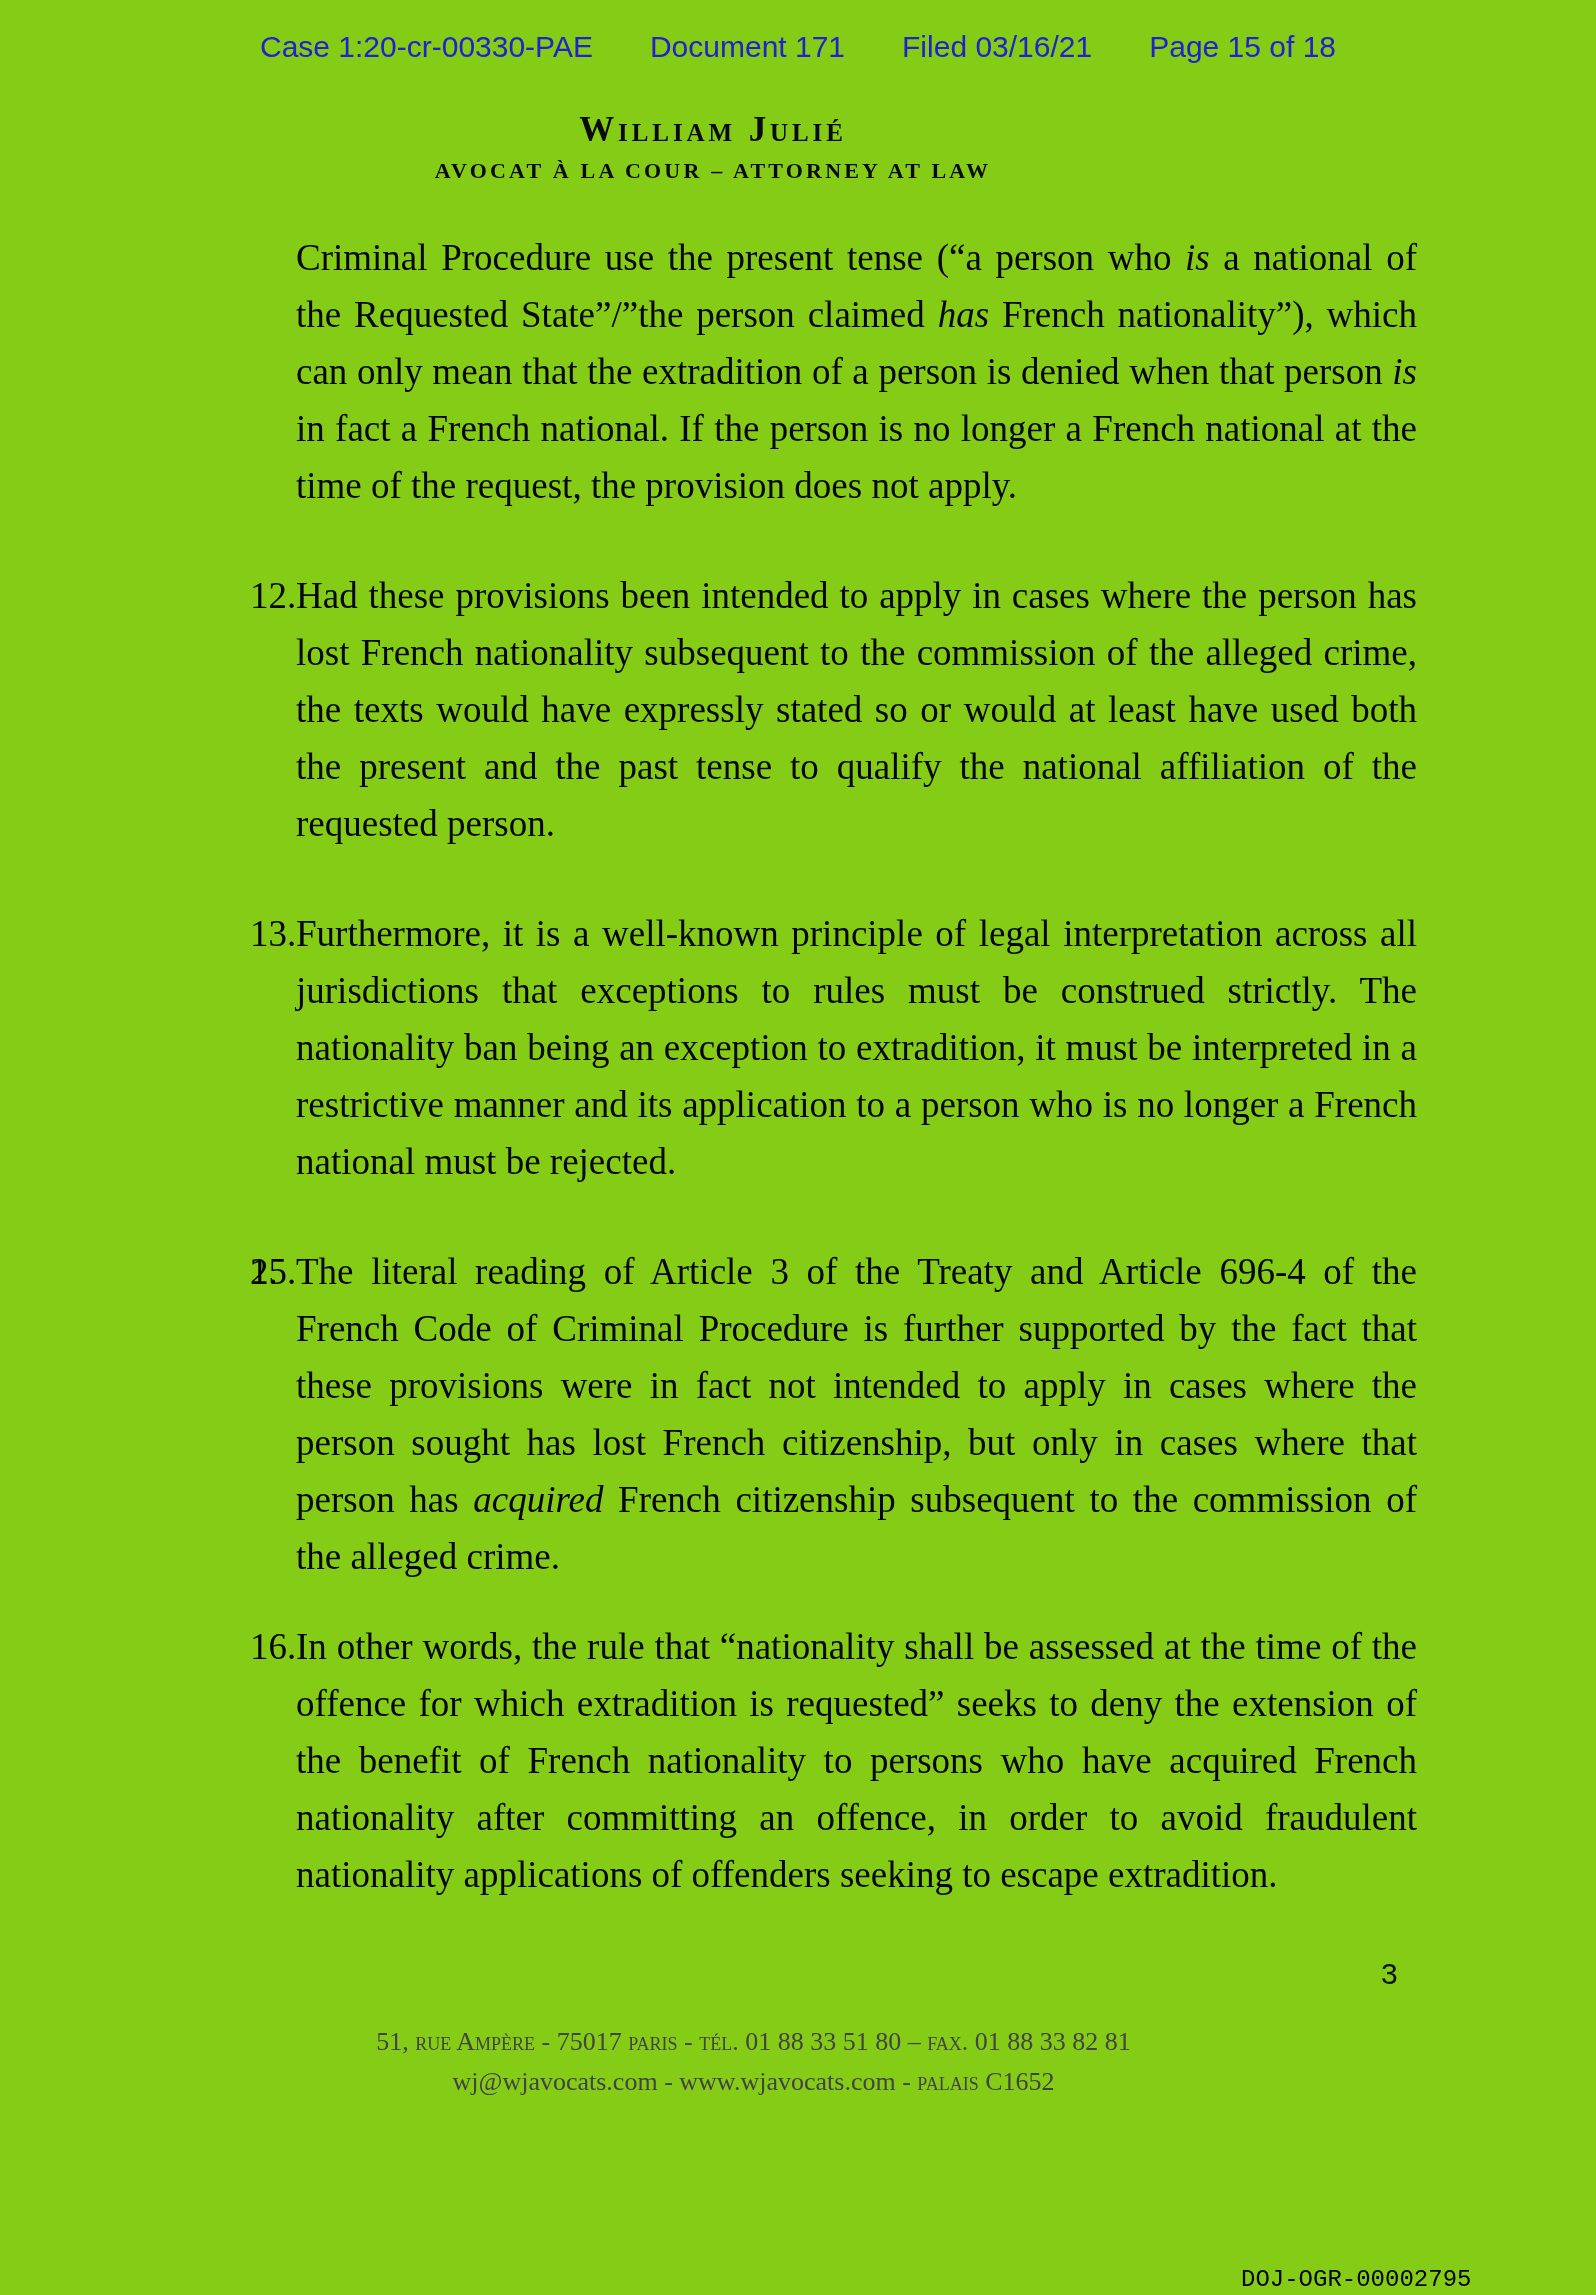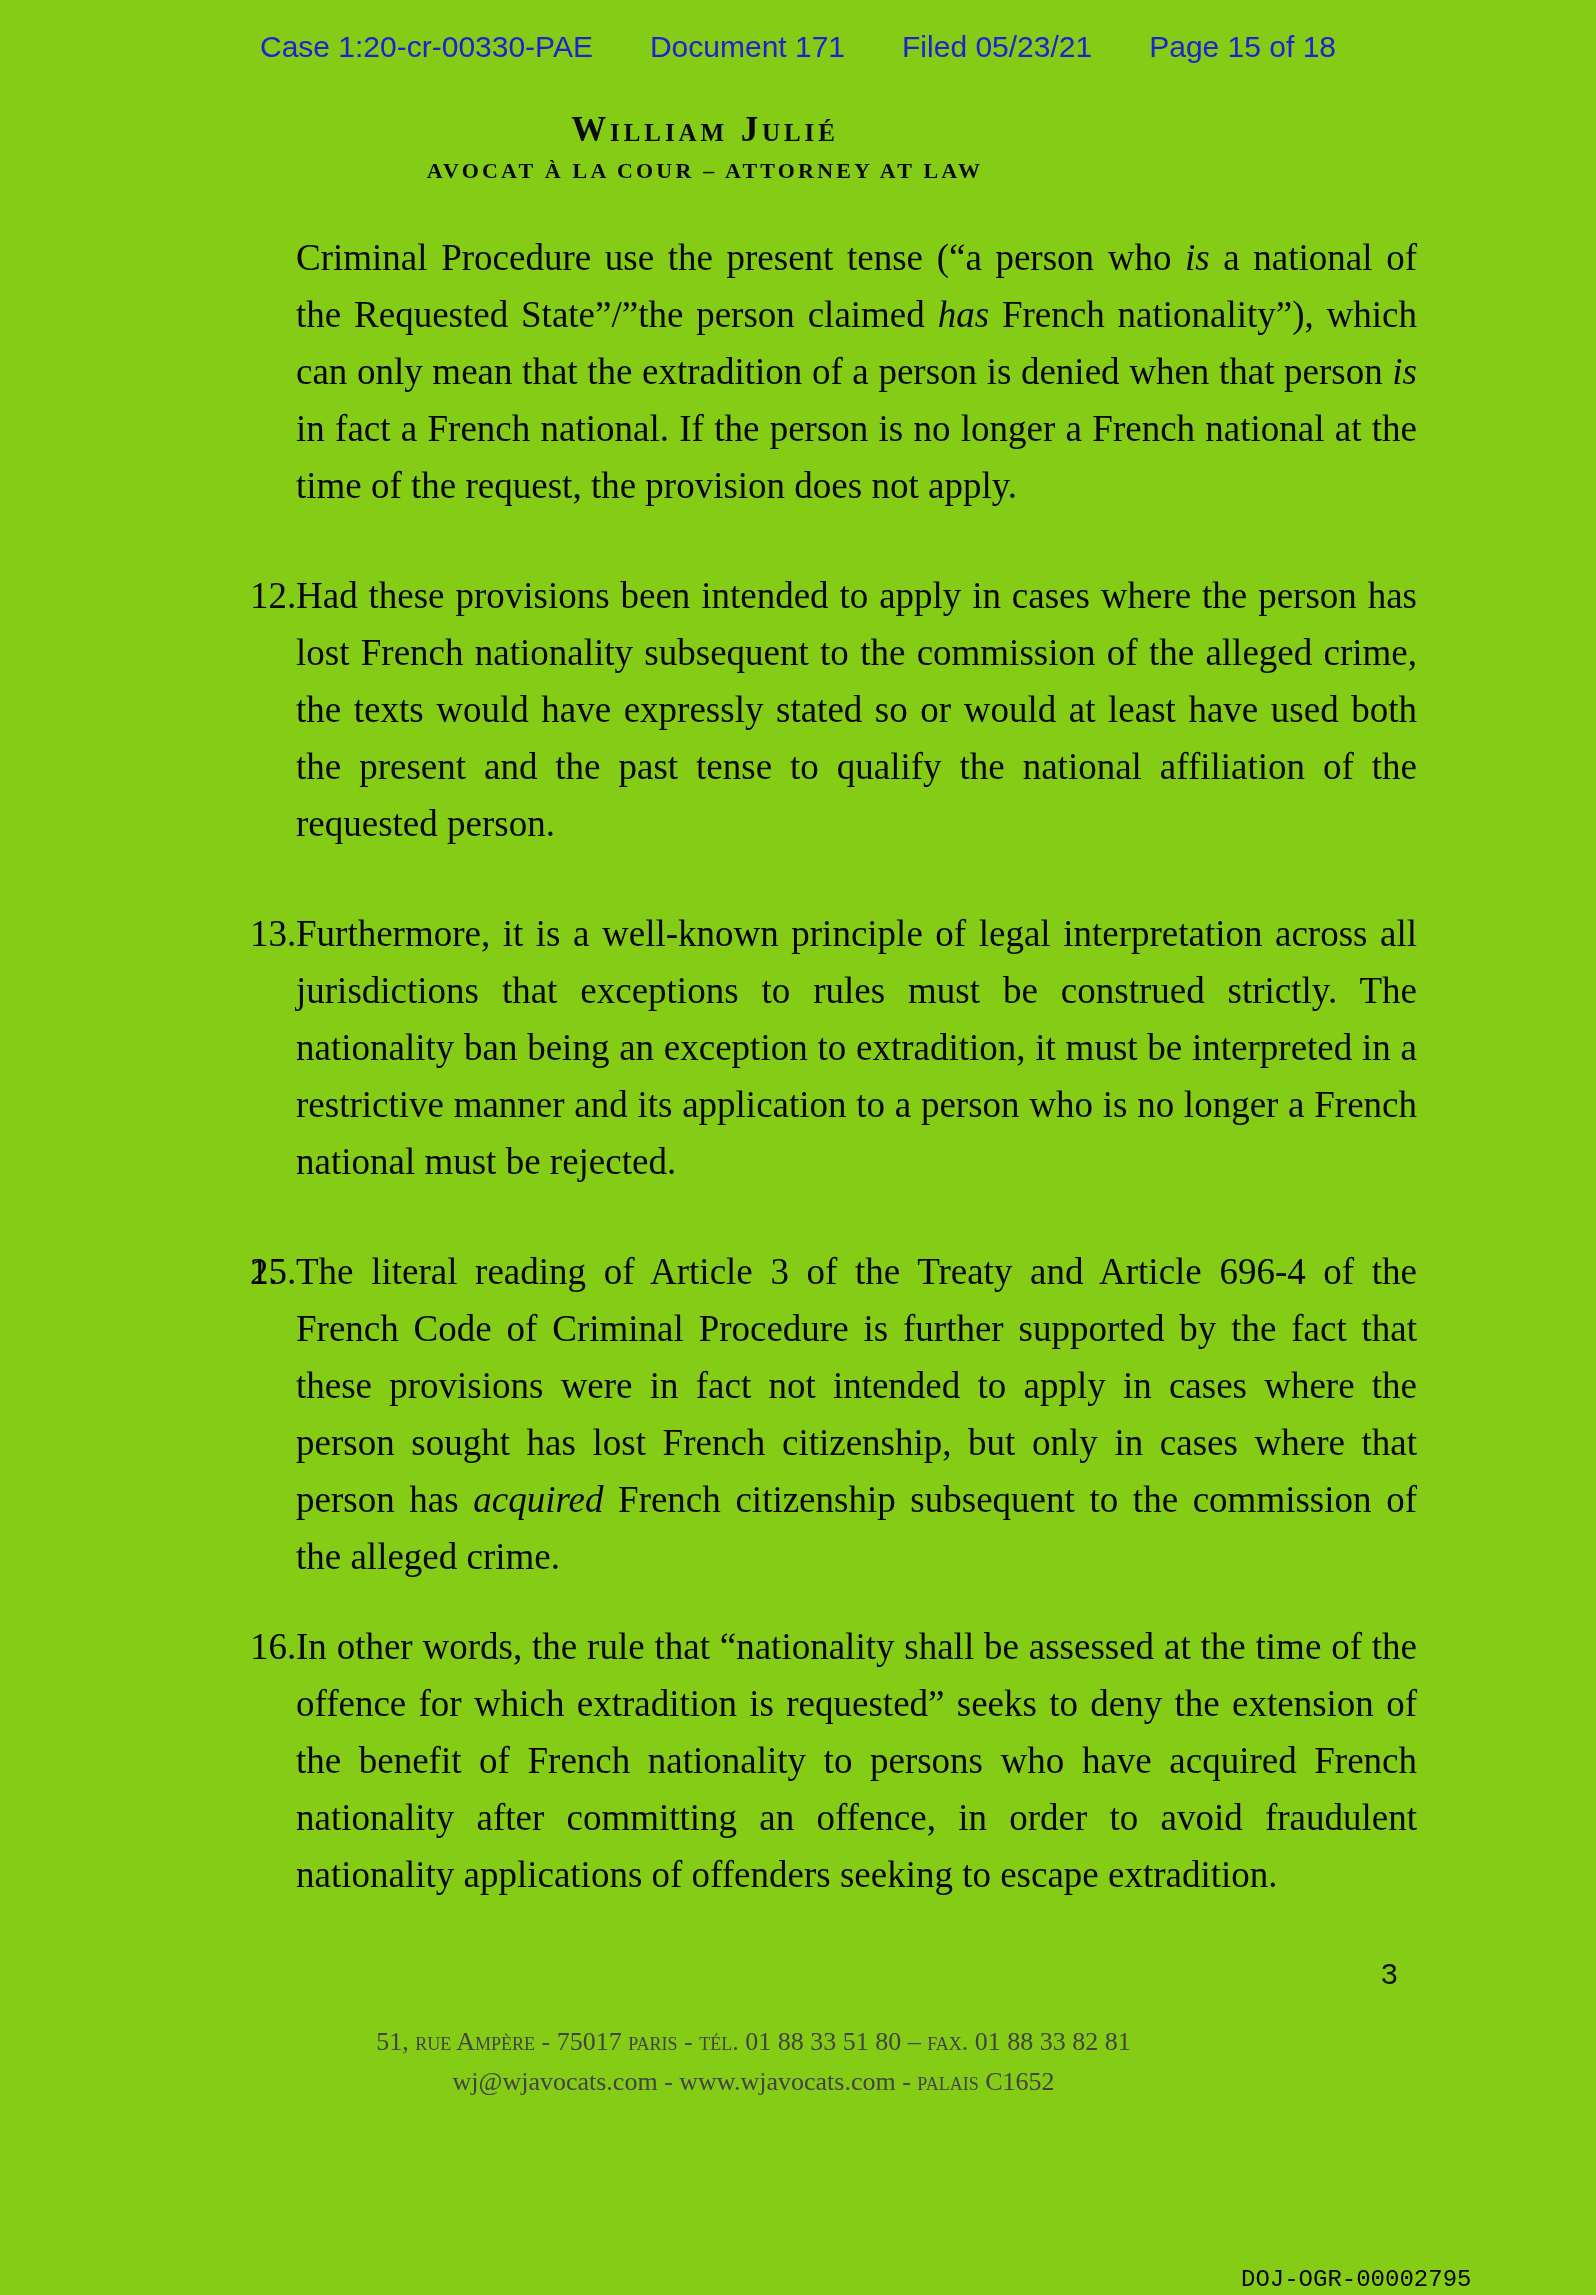--- a/index.html
+++ b/index.html
@@ -16,21 +16,21 @@
   .ecf-header{
     position:absolute;
     top:31px; left:0; width:1596px;
     display:flex; justify-content:center; gap:57px;
     font-family:"Liberation Sans", sans-serif;
     font-size:30px; line-height:32px;
     color:#2122cb;
     white-space:nowrap;
   }
   
-  .letterhead{position:absolute; left:0; width:1410px; text-align:center;}
+  .letterhead{position:absolute; left:0; width:1410px; text-align:center;padding-left:8px;}
   .lh-name{
     top:111px;
     font-variant:small-caps;
     font-weight:700;
     font-size:35px; line-height:37px;
     letter-spacing:3.9px;
     color:#0a0a0a;
   }
   .lh-sub{
     top:158px;
@@ -89,21 +89,21 @@
   }
 </style>
 </head>
 <body>
 
 <div class="page">
 
   <div class="ecf-header">
     <span>Case 1:20-cr-00330-PAE</span>
     <span>Document 171</span>
-    <span>Filed 05/23/21</span>
+    <span>Filed 03/16/21</span>
     <span>Page 15 of 18</span>
   </div>
 
   <div class="letterhead lh-name" style="top:111px;">William Julié</div>
   <div class="letterhead lh-sub" style="top:158px;">Avocat à la Cour – Attorney at Law</div>
 
   <div class="doc-body" id="paragraphs">
       <div class="para no-num"><span><span>Criminal Procedure use the present tense (“a person who </span><span class="run-i">is</span><span> a national of the Requested State”/”the person claimed </span><span class="run-i">has</span><span> French nationality”), which can only mean that the extradition of a person is denied when that person </span><span class="run-i">is</span><span> in fact a French national. If the person is no longer a French national at the time of the request, the provision does not apply.</span></span></div>
       <div class="para"><span class="num">12.</span><span><span>Had these provisions been intended to apply in cases where the person has lost French nationality subsequent to the commission of the alleged crime, the texts would have expressly stated so or would at least have used both the present and the past tense to qualify the national affiliation of the requested person.</span></span></div>
       <div class="para"><span class="num">13.</span><span><span>Furthermore, it is a well-known principle of legal interpretation across all jurisdictions that exceptions to rules must be construed strictly. The nationality ban being an exception to extradition, it must be interpreted in a restrictive manner and its application to a person who is no longer a French national must be rejected.</span></span></div>

